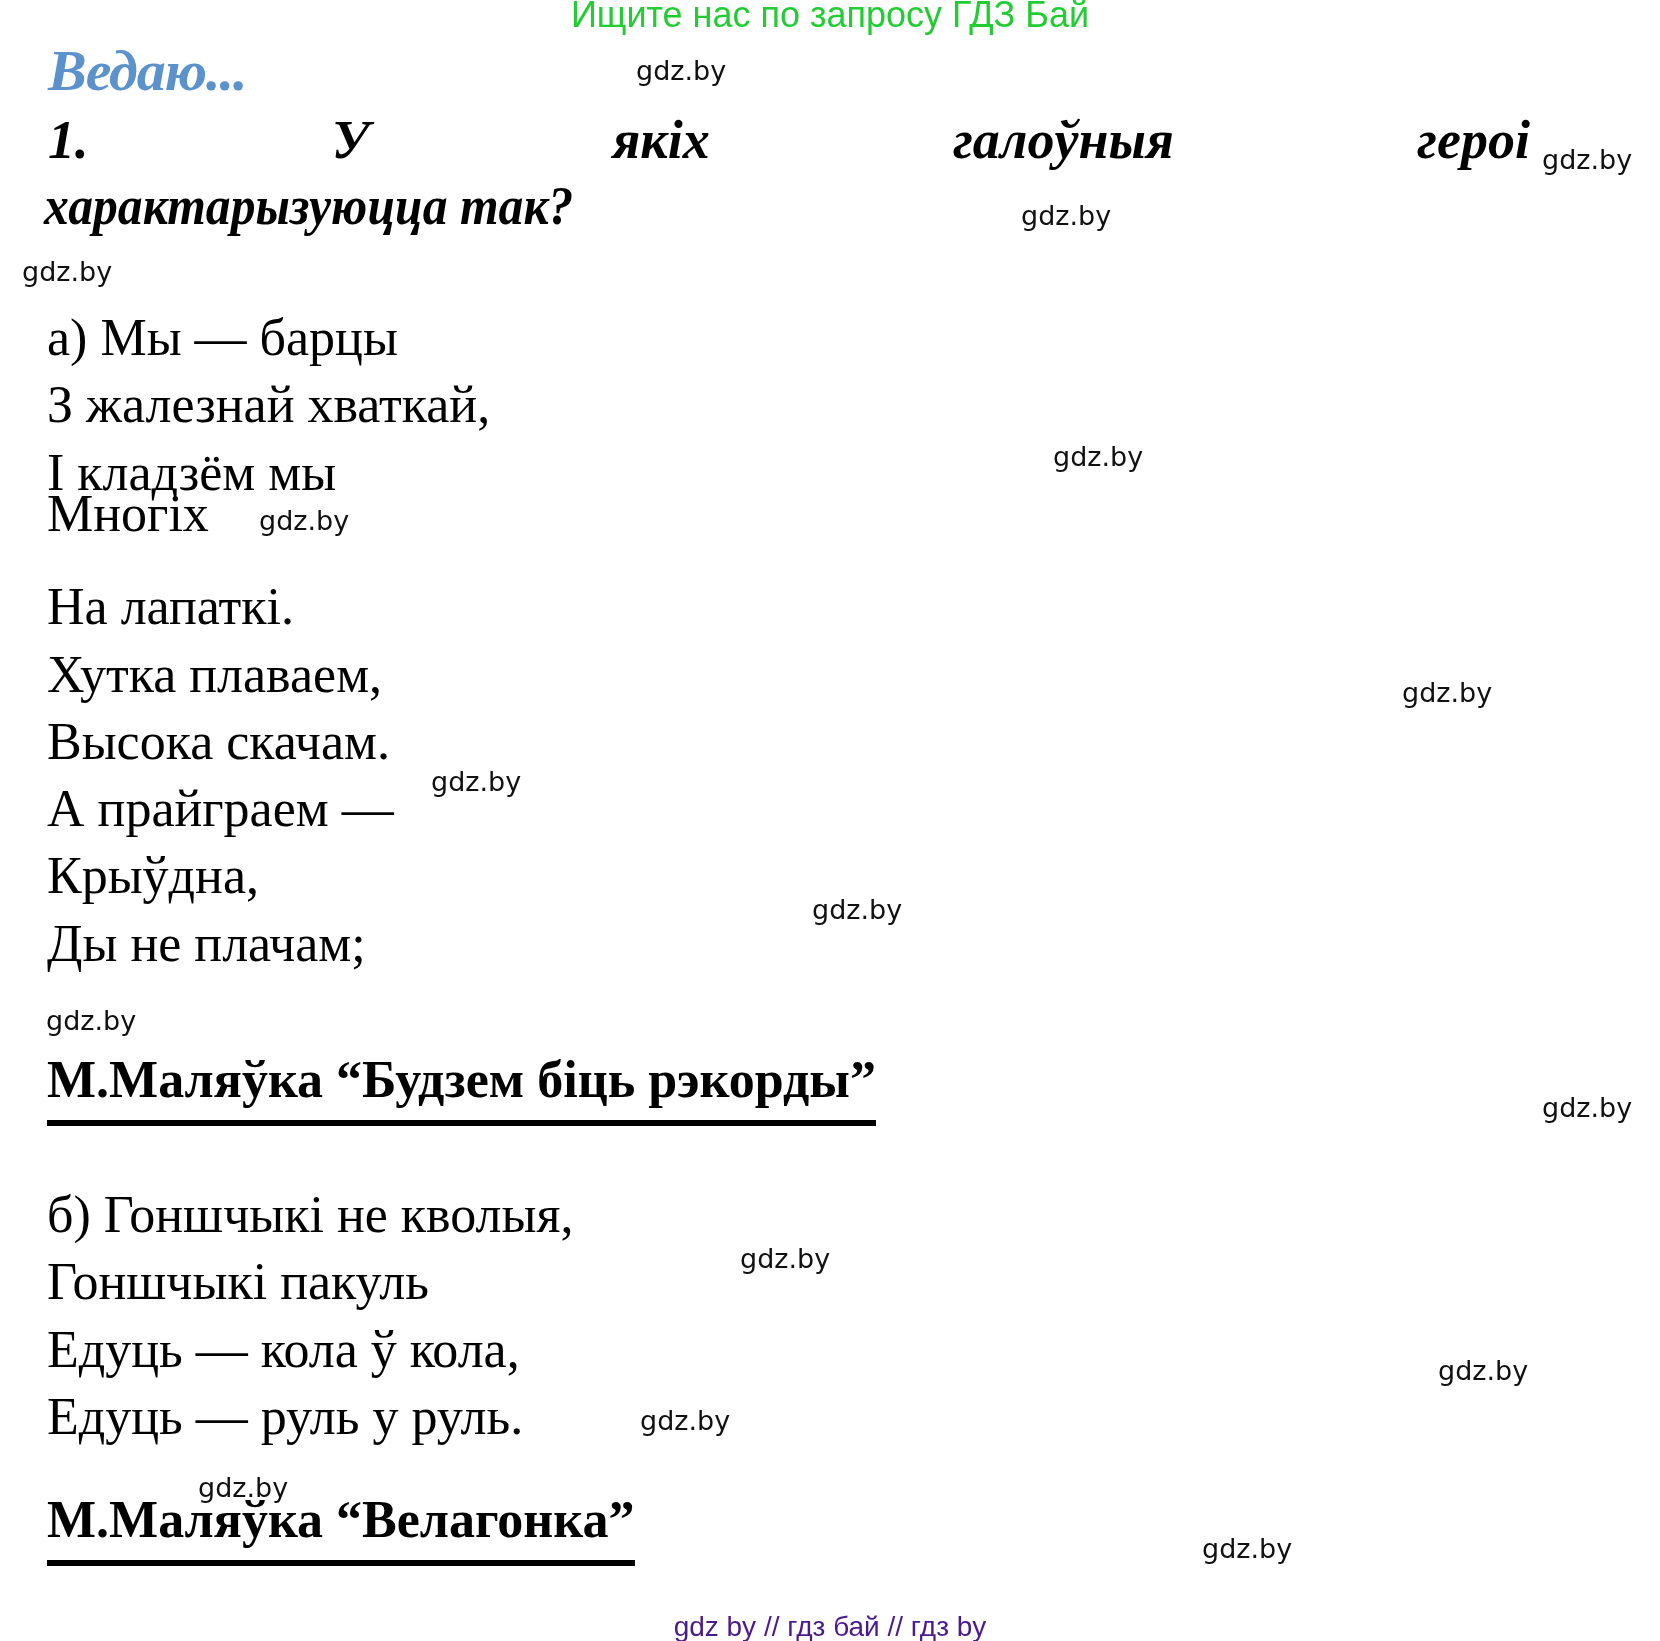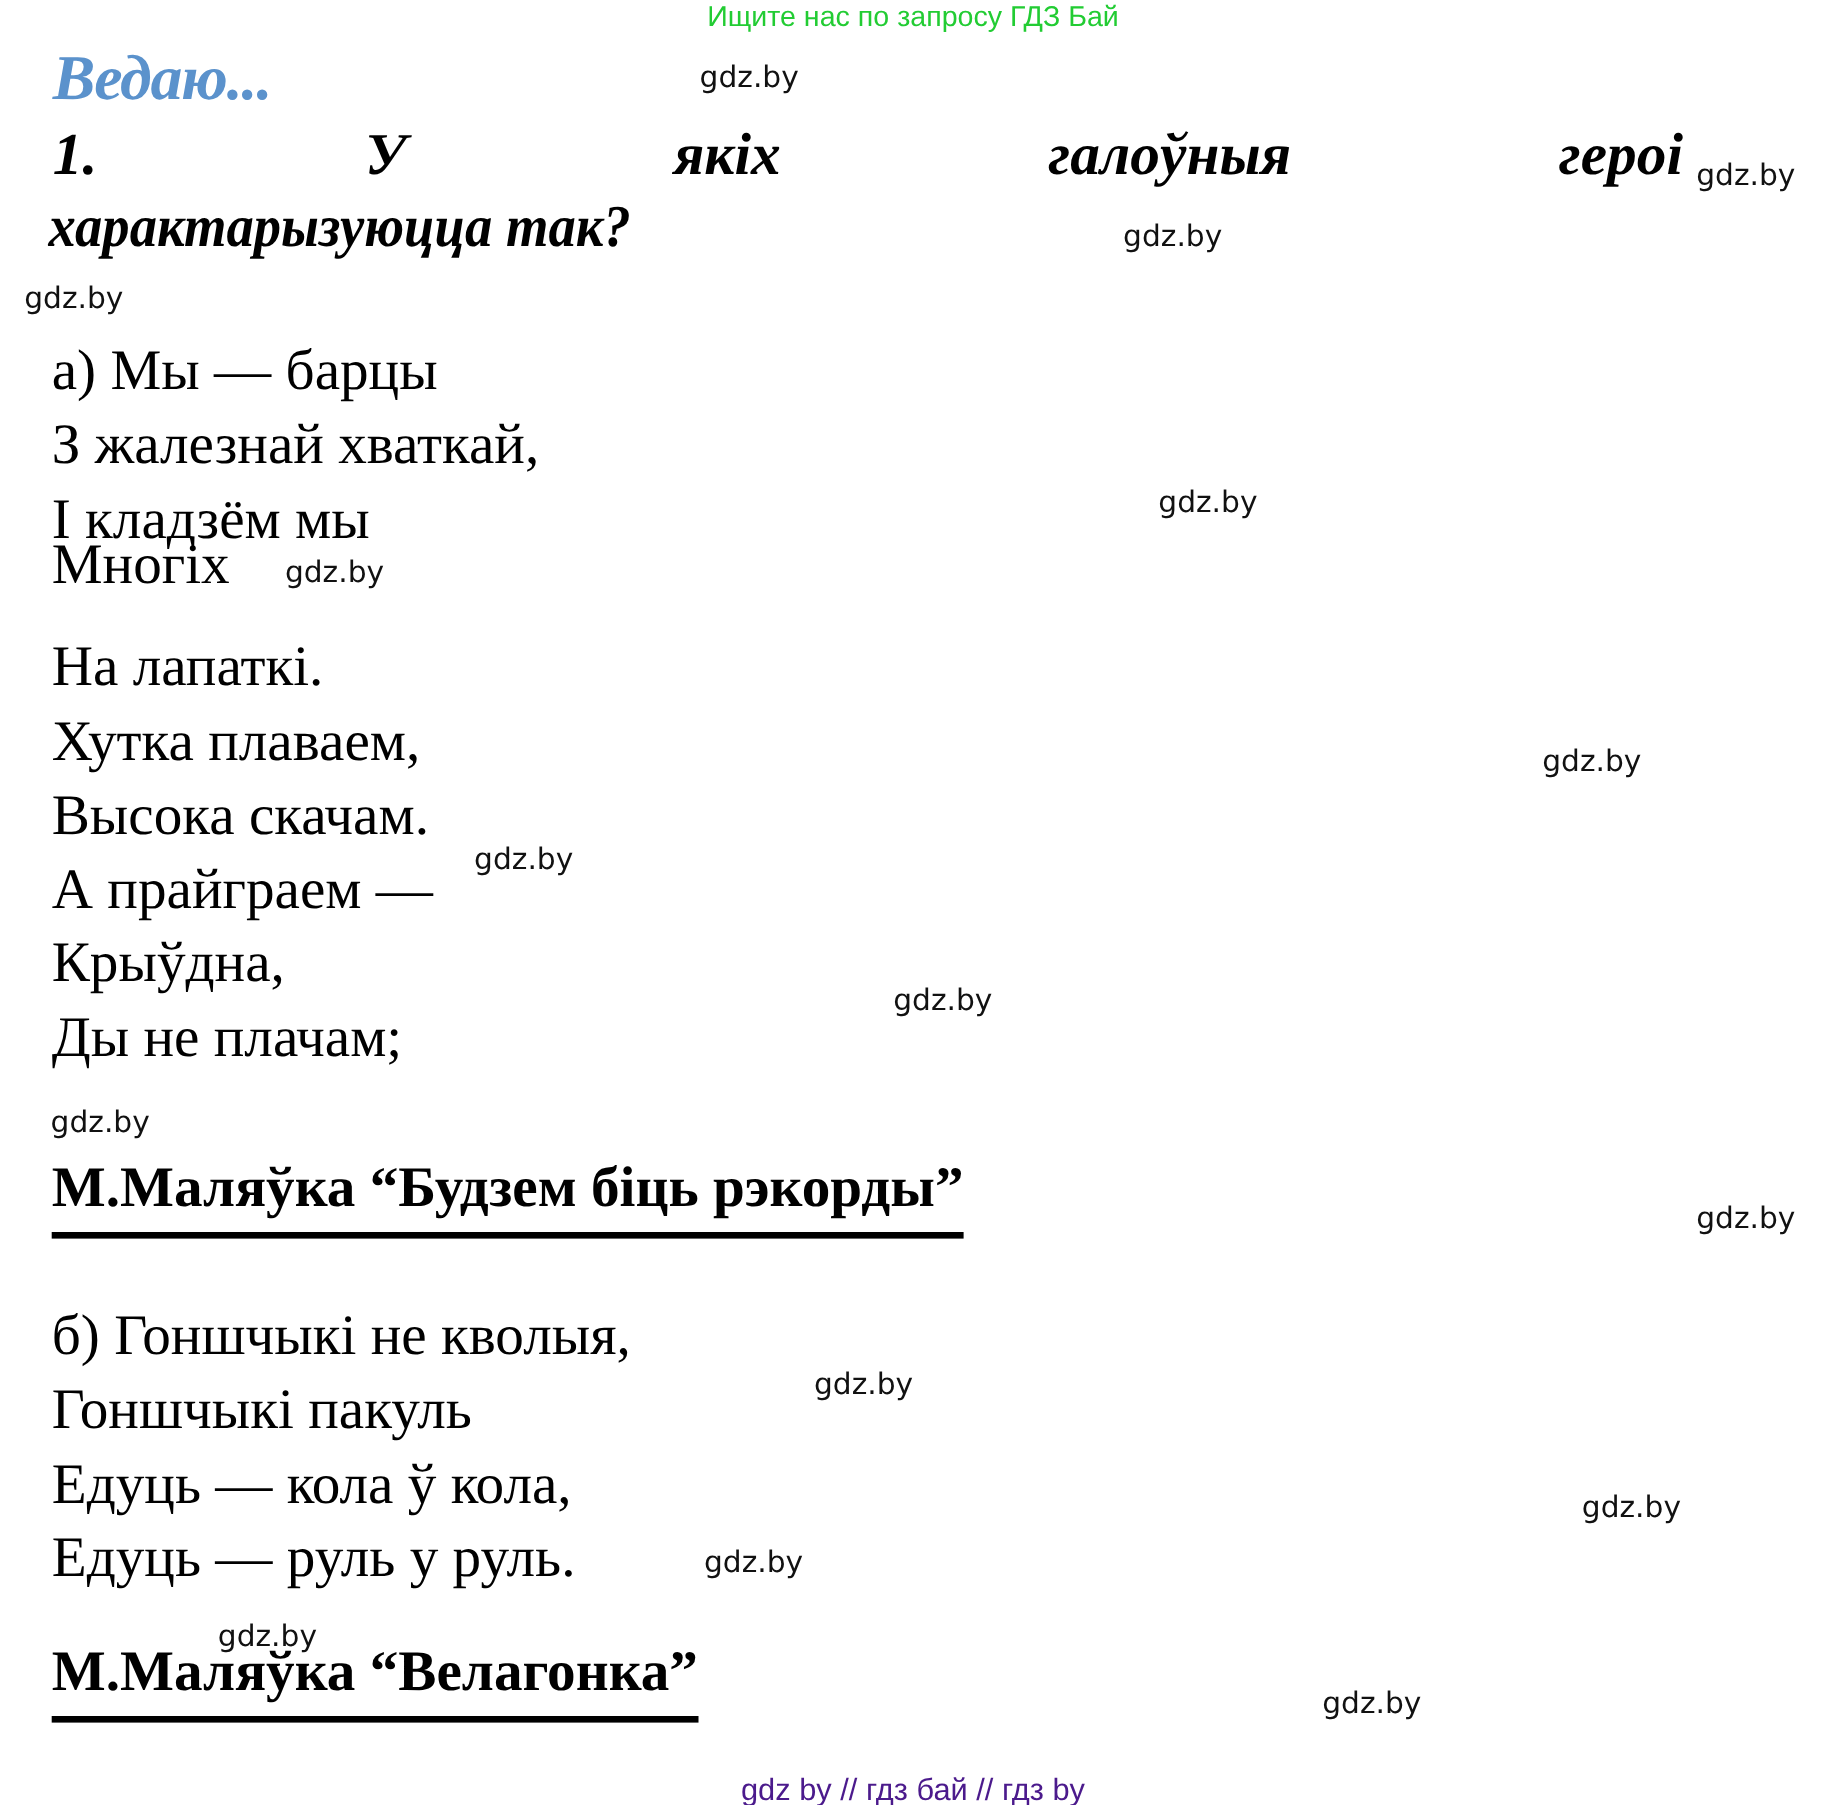--- a/index.html
+++ b/index.html
@@ -1,20 +1,20 @@
 <!DOCTYPE html>
 <html><head>
 <meta charset="utf-8">
 <style>
   html, body { margin: 0; padding: 0; background: #ffffff; }
   body { width: 1660px; height: 1641px; position: relative; overflow: hidden; }
   .abs { position: absolute; white-space: nowrap; }
   .promo {
     left: 0; width: 1660px; top: -1px; text-align: center;
-    font-family: "Liberation Sans", sans-serif; font-size: 26px; line-height: 32px;
+    font-family: "Liberation Sans", sans-serif; font-size: 36px; line-height: 32px;
   }
   .section-title {
     left: 48px; top: 38px;
     font-family: Liberation Serif, serif; font-style: italic; font-weight: bold;
     font-size: 58px; line-height: 66px; letter-spacing: -1px;
   }
   .question {
     font-family: "Liberation Serif", serif; font-style: italic; font-weight: bold;
     font-size: 54px; line-height: 64px; color: #000;
     transform: scaleX(0.92); transform-origin: left center;

